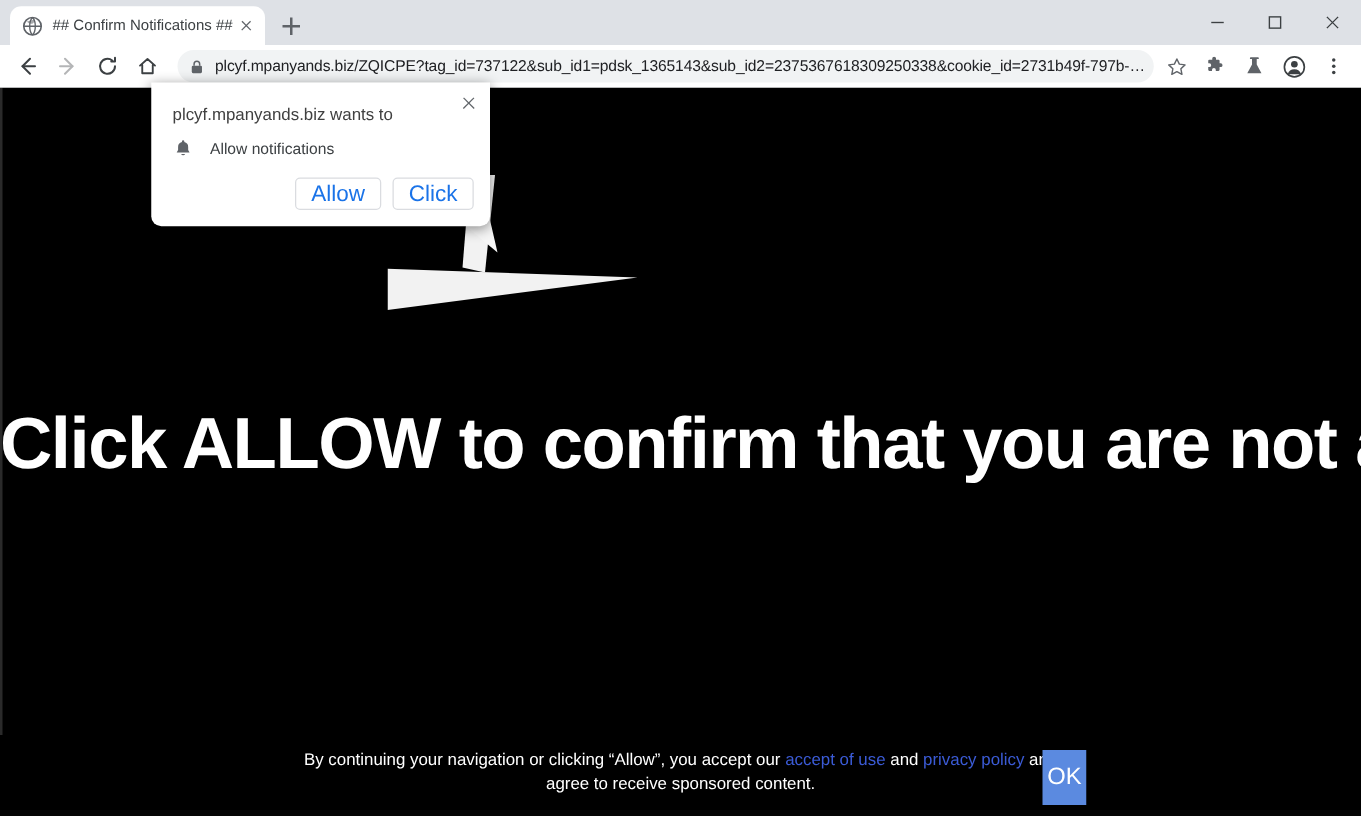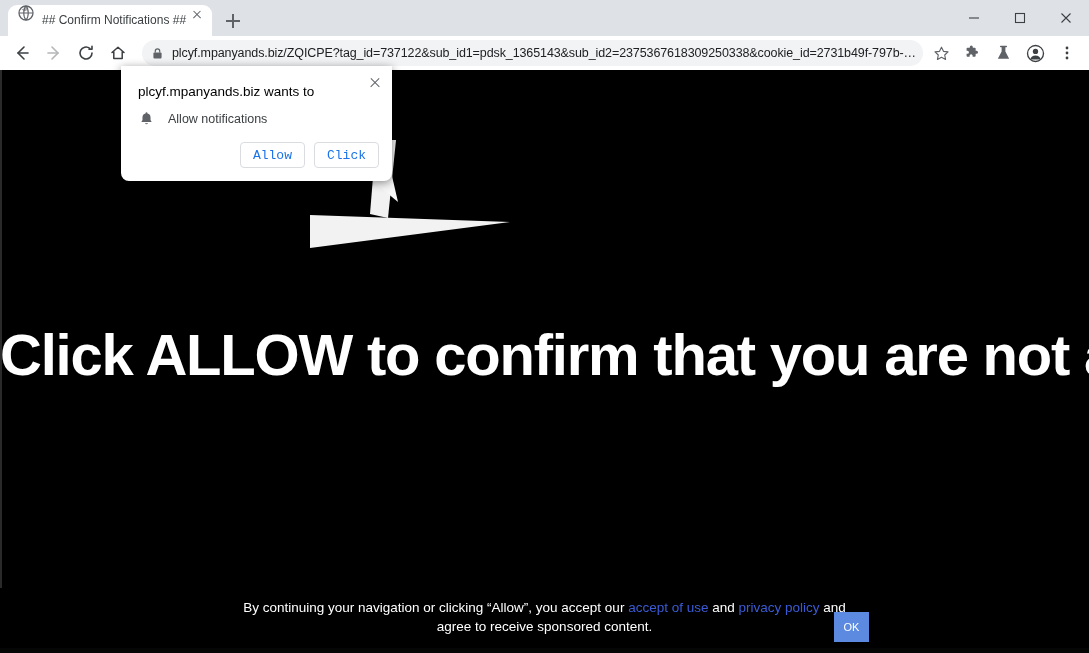--- a/index.html
+++ b/index.html
@@ -41,20 +41,21 @@
 
   .tab {
     position: absolute;
     left: 8px;
     top: 5px;
     width: 204px;
     height: 31px;
     background: #ffffff;
     border-radius: 9px 9px 0 0;
     display: flex;
+    align-items: center;
     padding: 0 6px 0 10px;
     cursor: default;
   }
 
   .tab-favicon {
     width: 16px;
     height: 16px;
     flex: 0 0 16px;
     margin-right: 8px;
     display: block;
@@ -255,27 +256,27 @@
 
   .consent-text a {
     color: #3b5bd6;
     text-decoration: none;
     cursor: pointer;
   }
 
   .consent-ok {
     position: absolute;
     left: 834px;
-    top: 24px;
+    top: 12px;
     width: 35px;
-    height: 30px;
+    height: 44px;
     background: #5b8ae0;
     color: #ffffff;
     border: none;
-    font-size: 11px;
+    font-size: 19px;
     font-family: "Liberation Sans", sans-serif;
     display: flex;
     align-items: center;
     justify-content: center;
     cursor: pointer;
   }
 
   .taskbar-strip {
     position: absolute;
     left: 0; bottom: 0;
@@ -313,21 +314,21 @@
     background: #5f6368;
   }
   .perm-close::before { transform: rotate(45deg); }
   .perm-close::after  { transform: rotate(-45deg); }
 
   .perm-title {
     position: absolute;
     left: 17px;
     top: 18px;
     font-size: 13.5px;
-    color: #000000;
+    color: #404040;
     white-space: nowrap;
   }
 
   .perm-row {
     position: absolute;
     left: 17px;
     top: 44px;
     display: flex;
     align-items: center;
   }
@@ -352,22 +353,22 @@
   }
 
   .perm-btn {
     min-width: 56px;
     height: 26px;
     padding: 0 12px;
     border: 1px solid #dadce0;
     border-radius: 4px;
     background: #ffffff;
     color: #1a73e8;
-    font-size: 13px;
-    font-family: Liberation Mono, monospace;
+    font-size: 18px;
+    font-family: Liberation Sans, sans-serif;
     font-weight: 500;
     cursor: pointer;
     display: flex;
     align-items: center;
     justify-content: center;
   }
 
   
   .bubble-tail {
     position: absolute;

